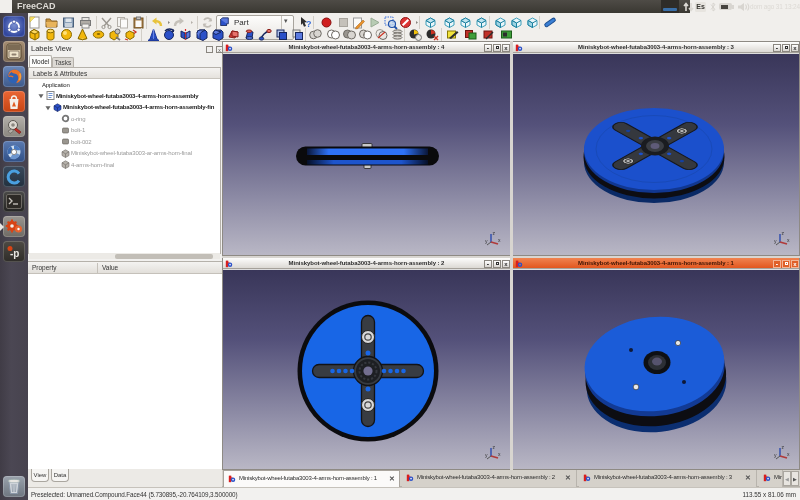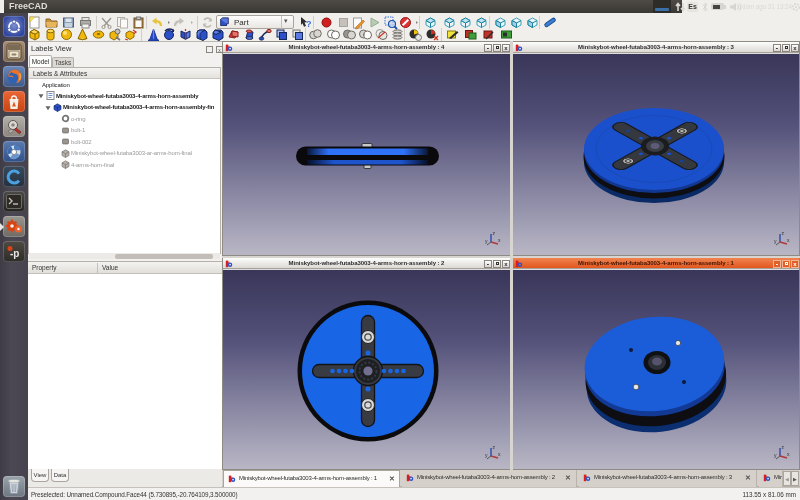--- a/index.html
+++ b/index.html
@@ -1,21 +1,21 @@
 <!DOCTYPE html>
 <html><head><meta charset="utf-8"><style>
 *{margin:0;padding:0;box-sizing:border-box}
 html,body{width:800px;height:500px;overflow:hidden;font-family:"Liberation Sans",sans-serif}
 .ab{position:absolute}
 svg{display:block;position:absolute;overflow:visible}
 #s{position:relative;width:800px;height:500px;background:#f1efec}
 .tt{position:absolute;white-space:nowrap}
 </style></head><body>
 <div id="s">
-<div class="ab" style="left:4px;top:0;width:678px;height:13px;background:linear-gradient(#4e4b46,#3a3832)">
+<div class="ab" style="left:12px;top:0;width:678px;height:13px;background:linear-gradient(#4e4b46,#3a3832)">
 <span class="tt" style="left:5px;top:1px;font-size:9px;font-weight:bold;color:#dfdcd7">FreeCAD</span>
 <div class="ab" style="left:649px;top:0;width:18px;height:13px;background:#2e2c29"></div>
 <div class="ab" style="left:651px;top:8px;width:14px;height:2.5px;background:#3a6fa8;border-radius:1px"></div>
 <svg style="left:671px;top:2px" width="12" height="10" viewBox="0 0 12 10">
 <path d="M3 9V3M1 4l2-2.5L5 4" stroke="#dcd9d4" stroke-width="1.6" fill="none"></path>
 <path d="M8 1v6M6 6l2 2.5L10 6" stroke="#dcd9d4" stroke-width="1.6" fill="none"></path>
       </svg>
 <div class="ab" style="left:683px;top:1.5px;width:11px;height:10px;background:#e7e4df;border-radius:1.5px;color:#3a3833;font-size:7px;font-weight:bold;text-align:center;line-height:10px">Es</div>
 <svg style="left:698px;top:2px" width="6" height="10" viewBox="0 0 6 10">
 <path d="M1 2.5l4 5L3 9V1l2 1.5-4 5" stroke="#d8d5d0" stroke-width="1" fill="none"></path>
@@ -77,21 +77,21 @@
       <path d="M2 10q0-5 6-5" stroke="#c5c1ba" stroke-width="2.4" fill="none"></path>
       <path d="M6.5 1.5L11 5 6.5 8.5z" fill="#c5c1ba"></path>
     </svg>
 <svg style="left:186px;top:16px" width="13" height="13" viewBox="0 0 13 13">
       <path d="M5 8l2-1.5L5 5z" fill="#b5b1aa"></path>
     </svg>
 <svg style="left:201px;top:16px" width="13" height="13" viewBox="0 0 13 13">
       <path d="M3 4a4.2 4.2 0 017.5 1M10 9a4.2 4.2 0 01-7.5-1" stroke="#c0bcb5" stroke-width="1.6" fill="none"></path>
       <path d="M10.5 2v3.4H7.2zM2.5 11V7.6h3.3z" fill="#c0bcb5"></path>
     </svg>
-<div class="ab" style="left:216px;top:15px;width:78px;height:14px;background:linear-gradient(#fdfdfc,#e9e6e2);border:1px solid #a8a49d;border-radius:2px">
+<div class="ab" style="left:216px;top:15px;width:78px;height:25px;background:linear-gradient(#fdfdfc,#e9e6e2);border:1px solid #a8a49d;border-radius:2px">
 <span class="tt" style="left:17px;top:2px;font-size:8px;color:#2d2d2d">Part</span>
 <div class="ab" style="left:64px;top:0px;width:1px;height:13px;background:#c5c1ba"></div>
 <span class="tt" style="left:67px;top:1px;font-size:7px;color:#555">▾</span>
     </div>
 <svg style="left:219px;top:17px" width="11" height="11" viewBox="0 0 13 13">
       <rect x="2" y="3" width="7" height="7" fill="#2b50c8" stroke="#16265e"></rect>
       <path d="M2 3l2-2h7v7h-2" fill="#5b7ae0" stroke="#16265e"></path>
     </svg>
 <svg style="left:299px;top:16px" width="13" height="13" viewBox="0 0 13 13">
       <path d="M2 1l6 5-2.5.5L7 10l-2 .7-1.5-3.5L2 9z" fill="#2d2d2d"></path>

